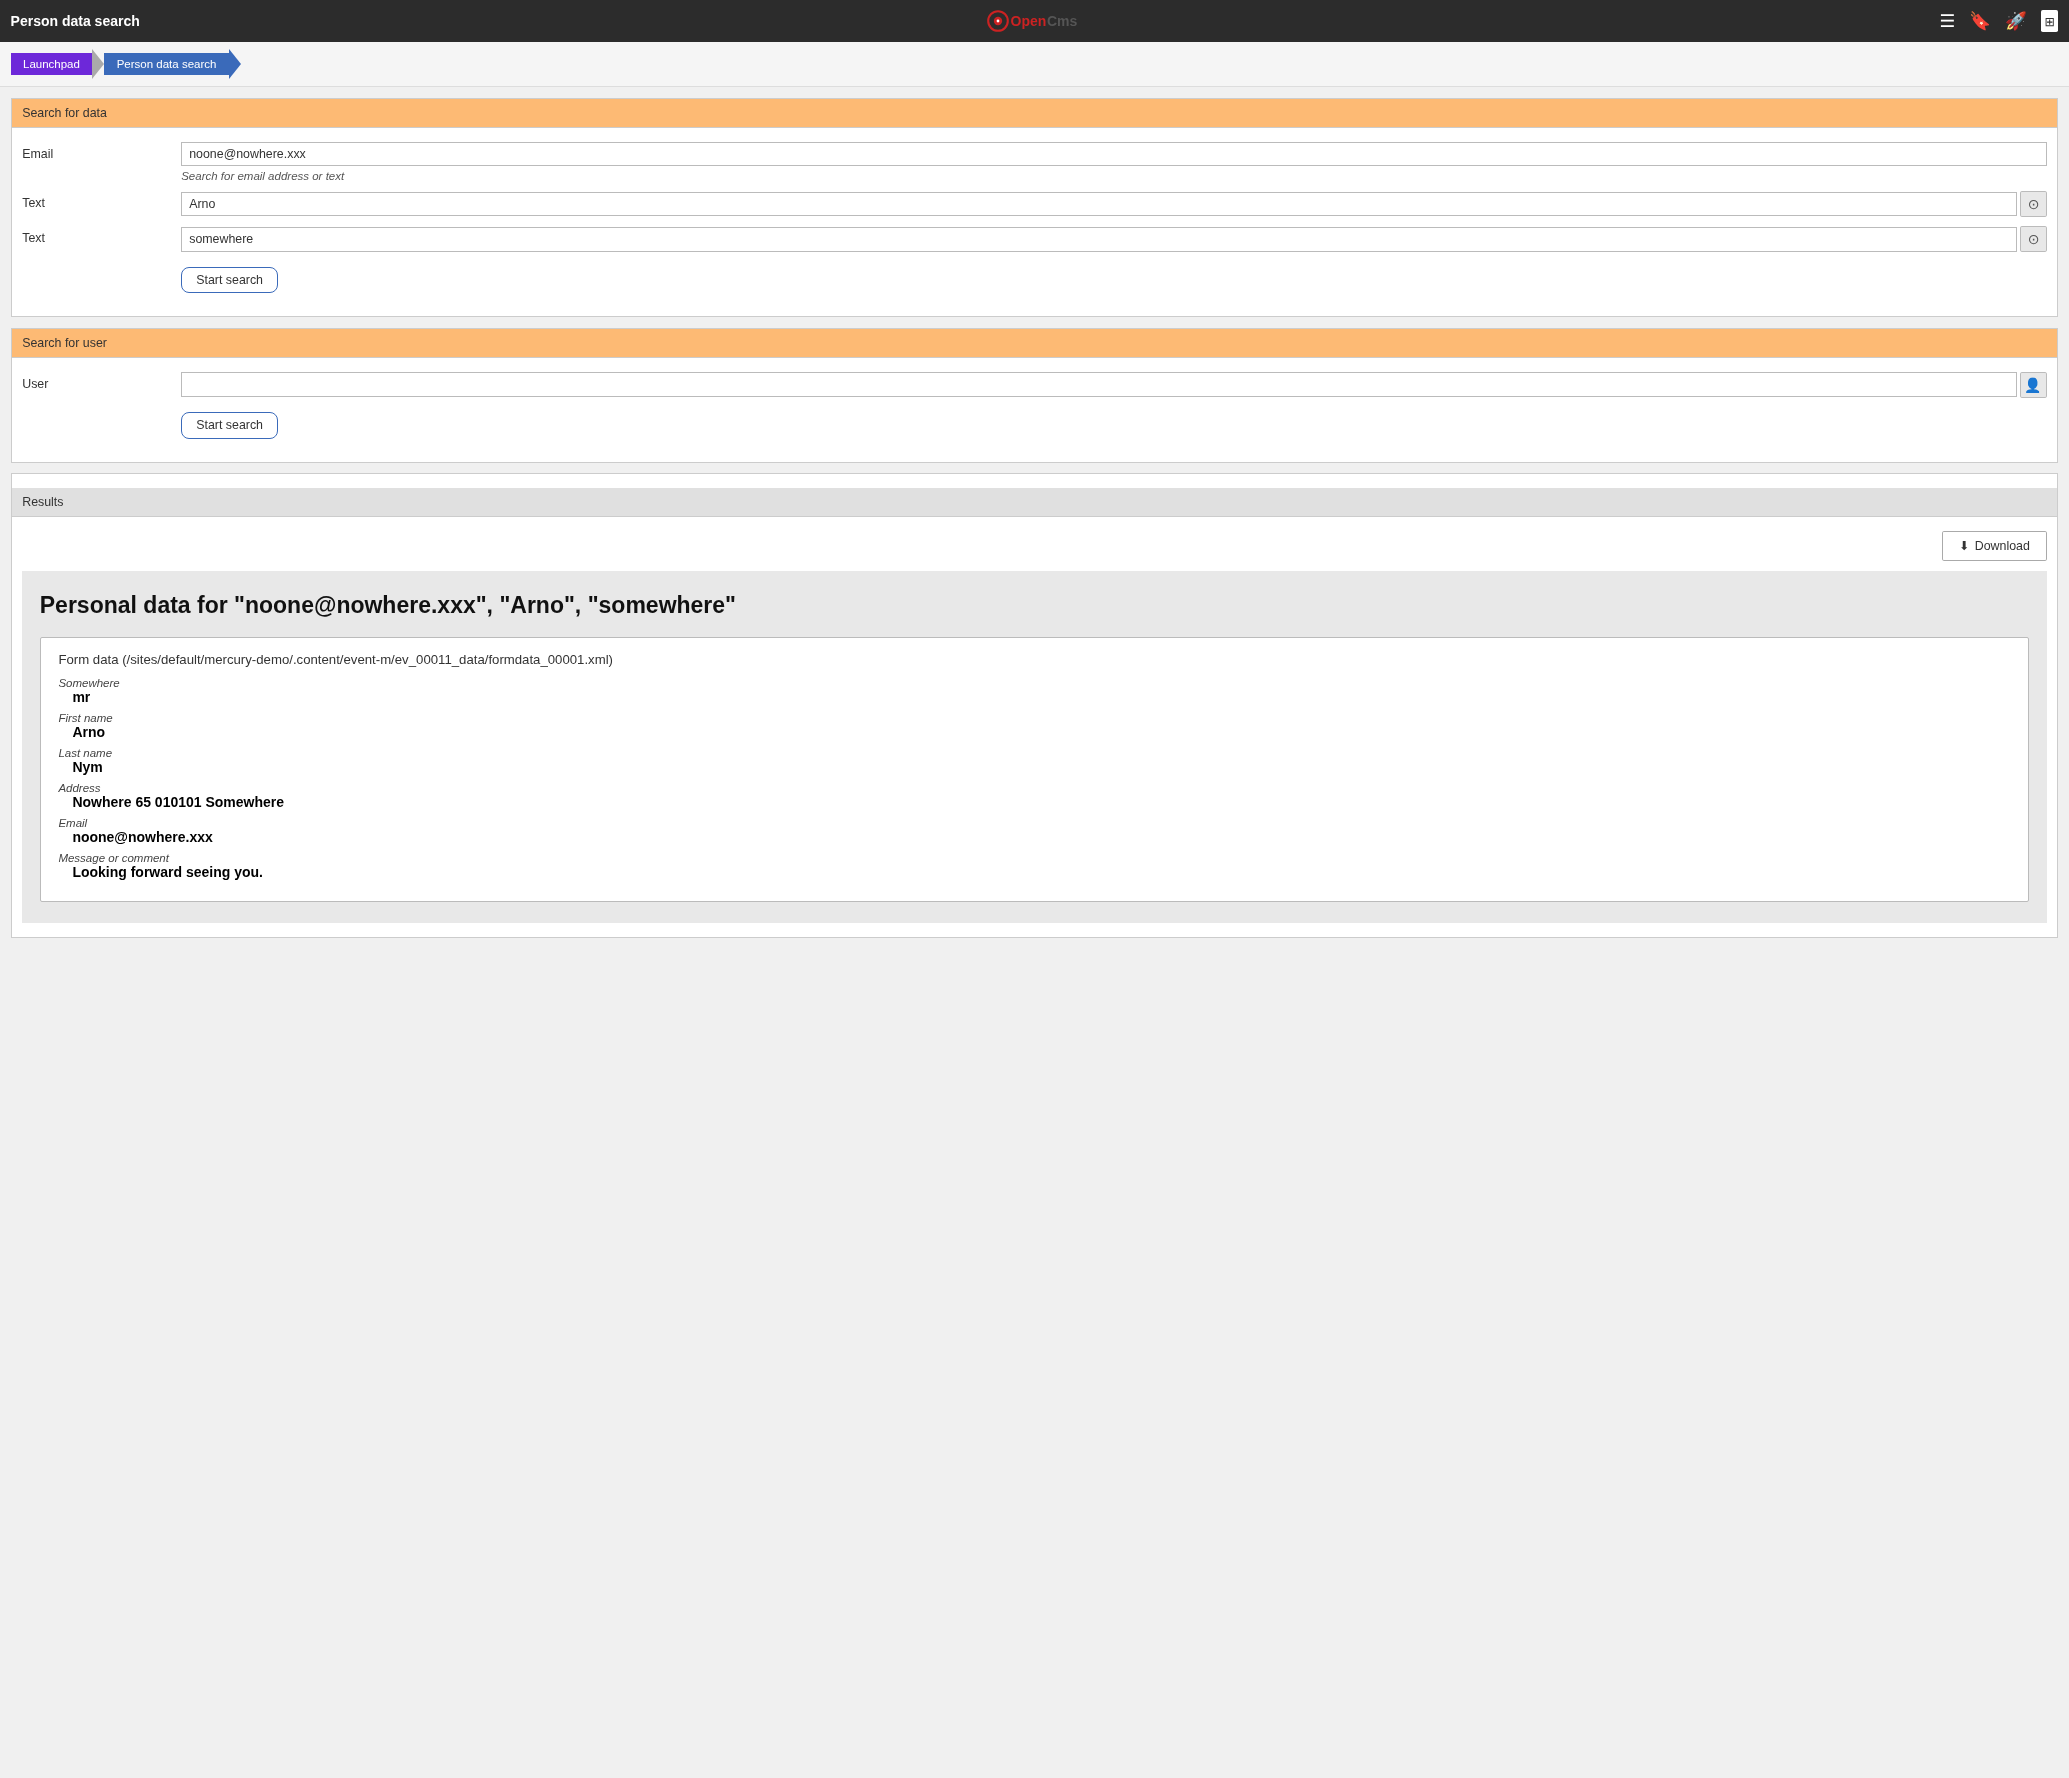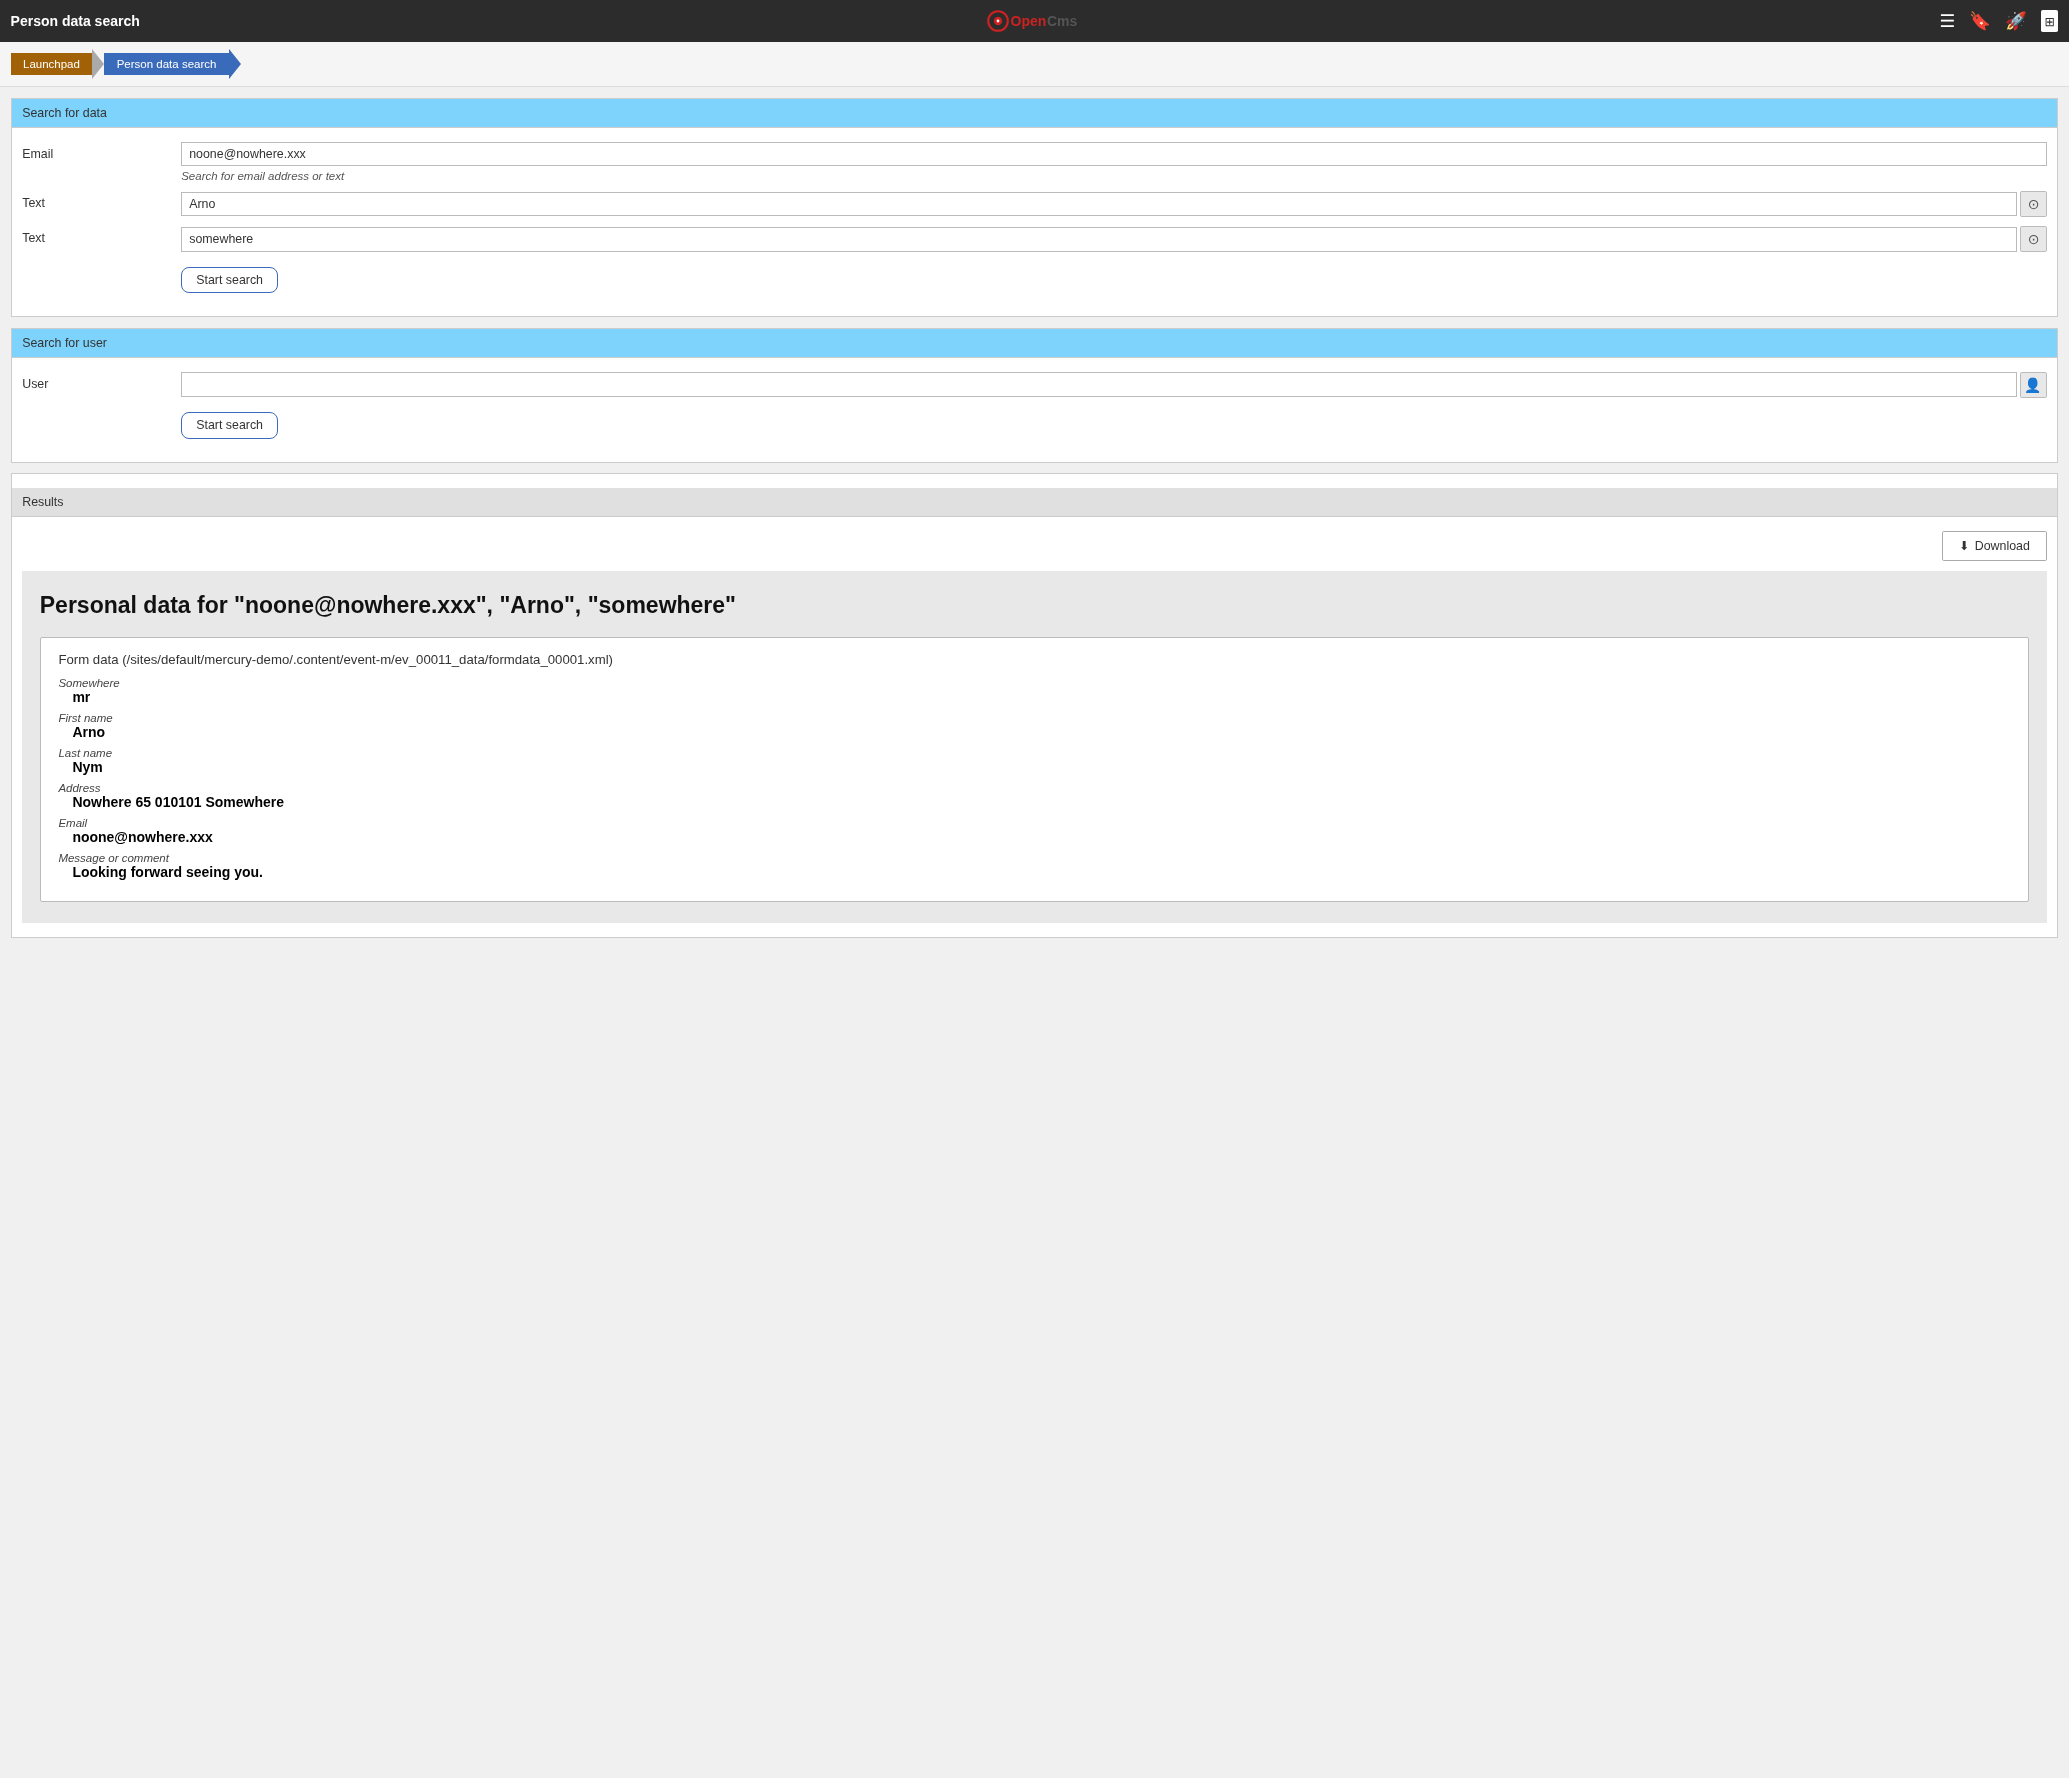--- a/index.html
+++ b/index.html
@@ -53,21 +53,21 @@
 
     
     .breadcrumb {
       display: flex;
       align-items: center;
       padding: 7px 10.6px;
       background: #f5f5f5;
       border-bottom: 0.9px solid #ddd;
     }
     .breadcrumb-item-gray {
-      background: #a16207;
+      background: #6d28d9;
       color: #fff;
       padding: 5.3px 12.4px;
       font-size: 11.5px;
       cursor: pointer;
     }
     .breadcrumb-arrow {
       width: 0;
       height: 0;
       border-top: 15px solid transparent;
       border-bottom: 15px solid transparent;
@@ -96,21 +96,21 @@
       flex-direction: column;
       gap: 10.6px;
     }
 
     
     .section-panel {
       background: #fff;
       border: 0.9px solid #ccc;
     }
     .section-header {
-      background: #7dd3fc;
+      background: #fdba74;
       padding: 7px 10.6px;
       font-size: 12.4px;
       color: #333;
       border-bottom: 0.9px solid #ccc;
     }
     .section-body {
       padding: 14px 10.6px;
     }
 
     

